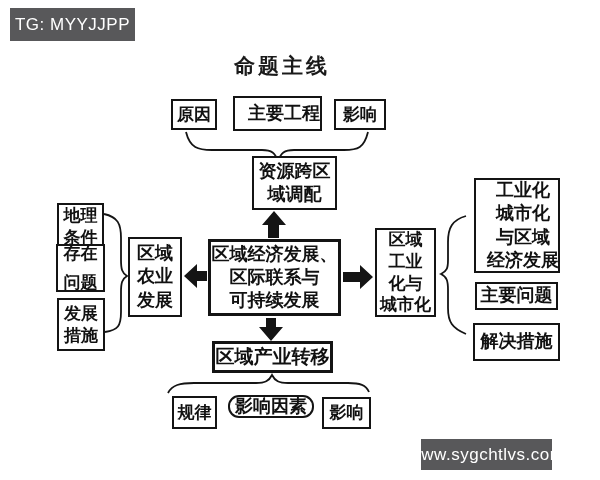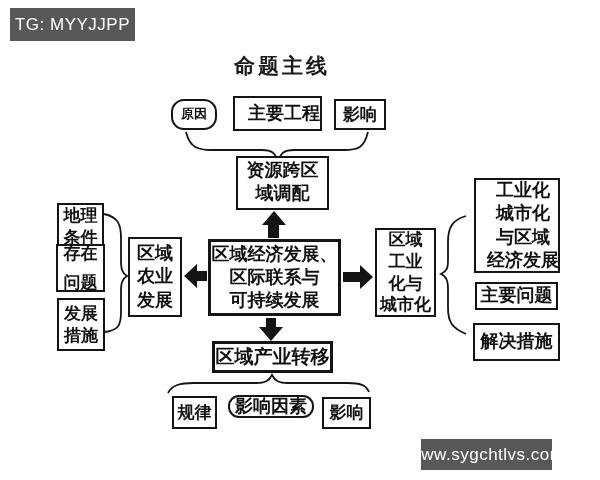--- a/index.html
+++ b/index.html
@@ -55,31 +55,31 @@
     <polygon fill="#141414" points="271,341 259,327 266,327 266,318 276,318 276,327 283,327"></polygon>
     <polygon fill="#141414" points="184,276 197,264 197,271 207,271 207,281 197,281 197,288"></polygon>
     <polygon fill="#141414" points="373,277 360,265 360,272 343,272 343,282 360,282 360,289"></polygon>
   </svg>
 
   <div class="badge" style="left:10px;top:8px;width:125px;height:33px;">TG: MYYJJPP</div>
   <div class="badge" style="left:421px;top:439px;width:131px;height:31px;">www.sygchtlvs.com</div>
 
   <div class="diagram-title" style="left:226px;top:52px;width:112px;">命题主线</div>
 
-  <div class="box" style="left:171px;top:99px;width:46px;height:31px;font-size:13px;border-radius:13px;">
+  <div class="box" style="left:171px;top:99px;width:46px;height:31px;font-size:17px;">
     <span>原因</span>
   </div>
   <div class="box" style="left:233px;top:96px;width:89px;height:35px;font-size:18px;padding-left:13px;">
     <span>主要工程</span>
   </div>
   <div class="box" style="left:334px;top:99px;width:52px;height:31px;font-size:17px;">
     <span>影响</span>
   </div>
 
-  <div class="box" style="left:236px;top:156px;width:93px;height:54px;font-size:18px;font-family:Liberation Mono, monospace;">
+  <div class="box" style="left:252px;top:156px;width:85px;height:54px;font-size:18px;">
     <span>资源跨区</span>
     <span>域调配</span>
   </div>
 
   <div class="box box--thick" style="left:208px;top:239px;width:133px;height:77px;font-size:18px;">
     <span>区域经济发展、</span>
     <span>区际联系与</span>
     <span>可持续发展</span>
   </div>
 

